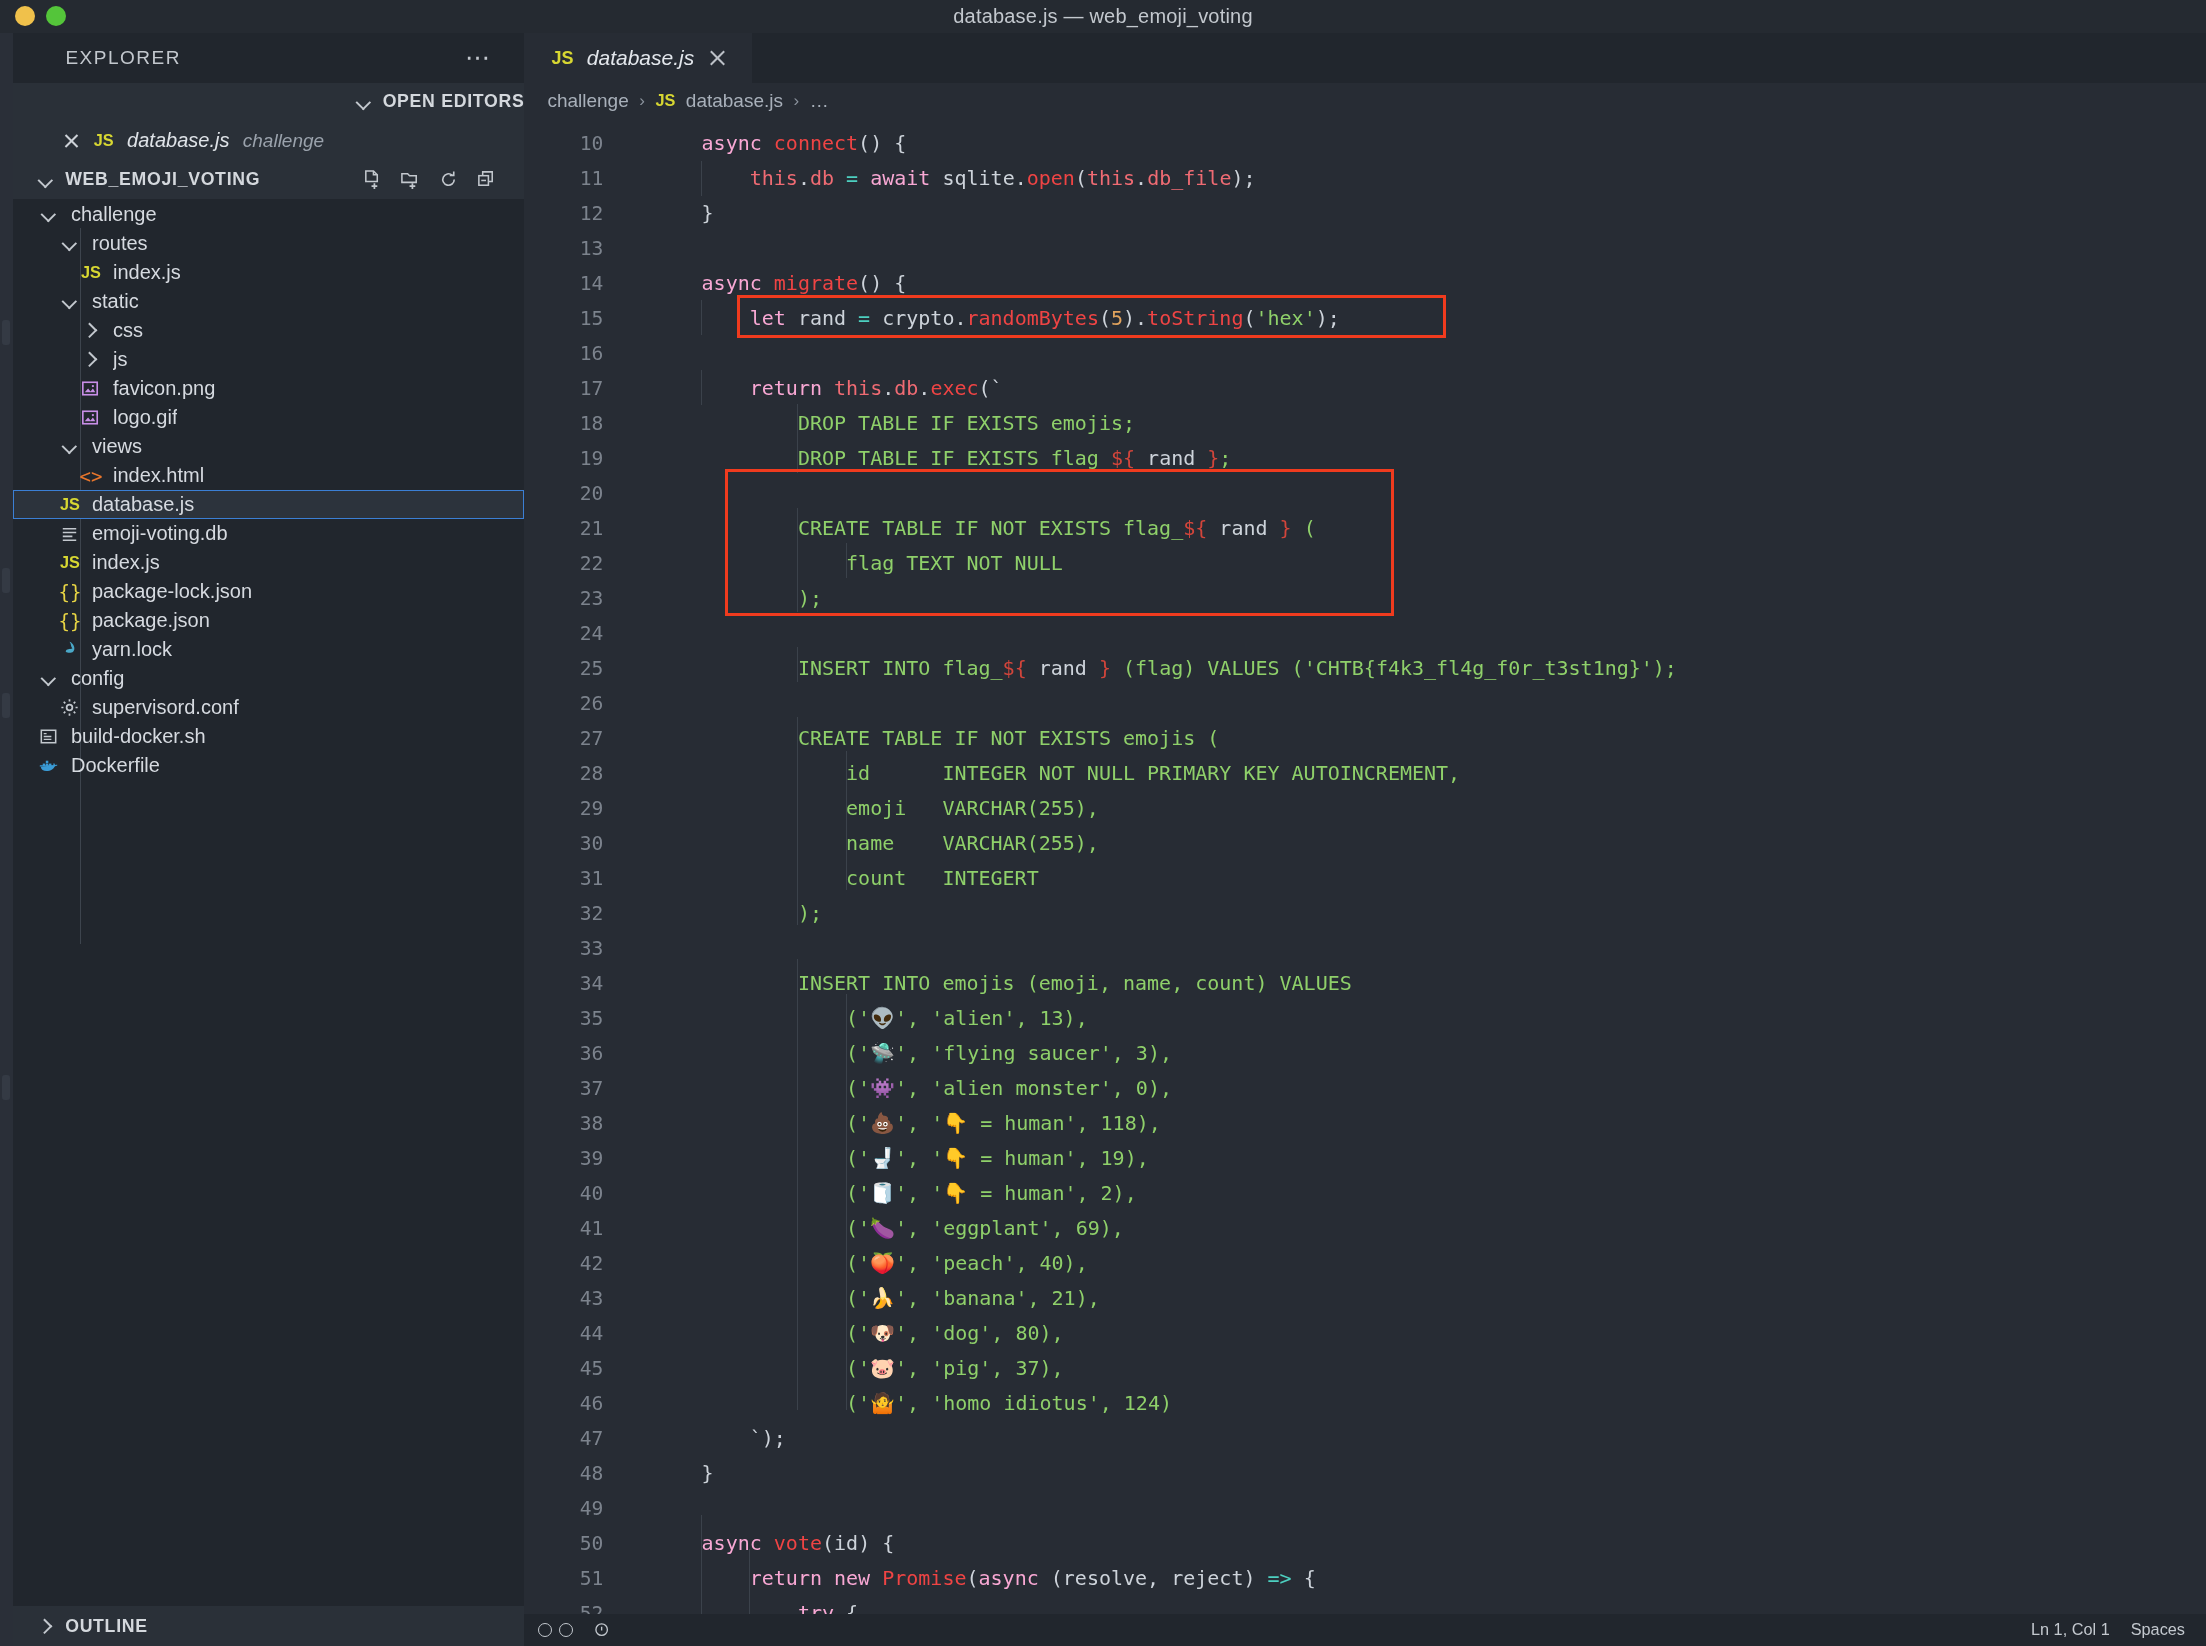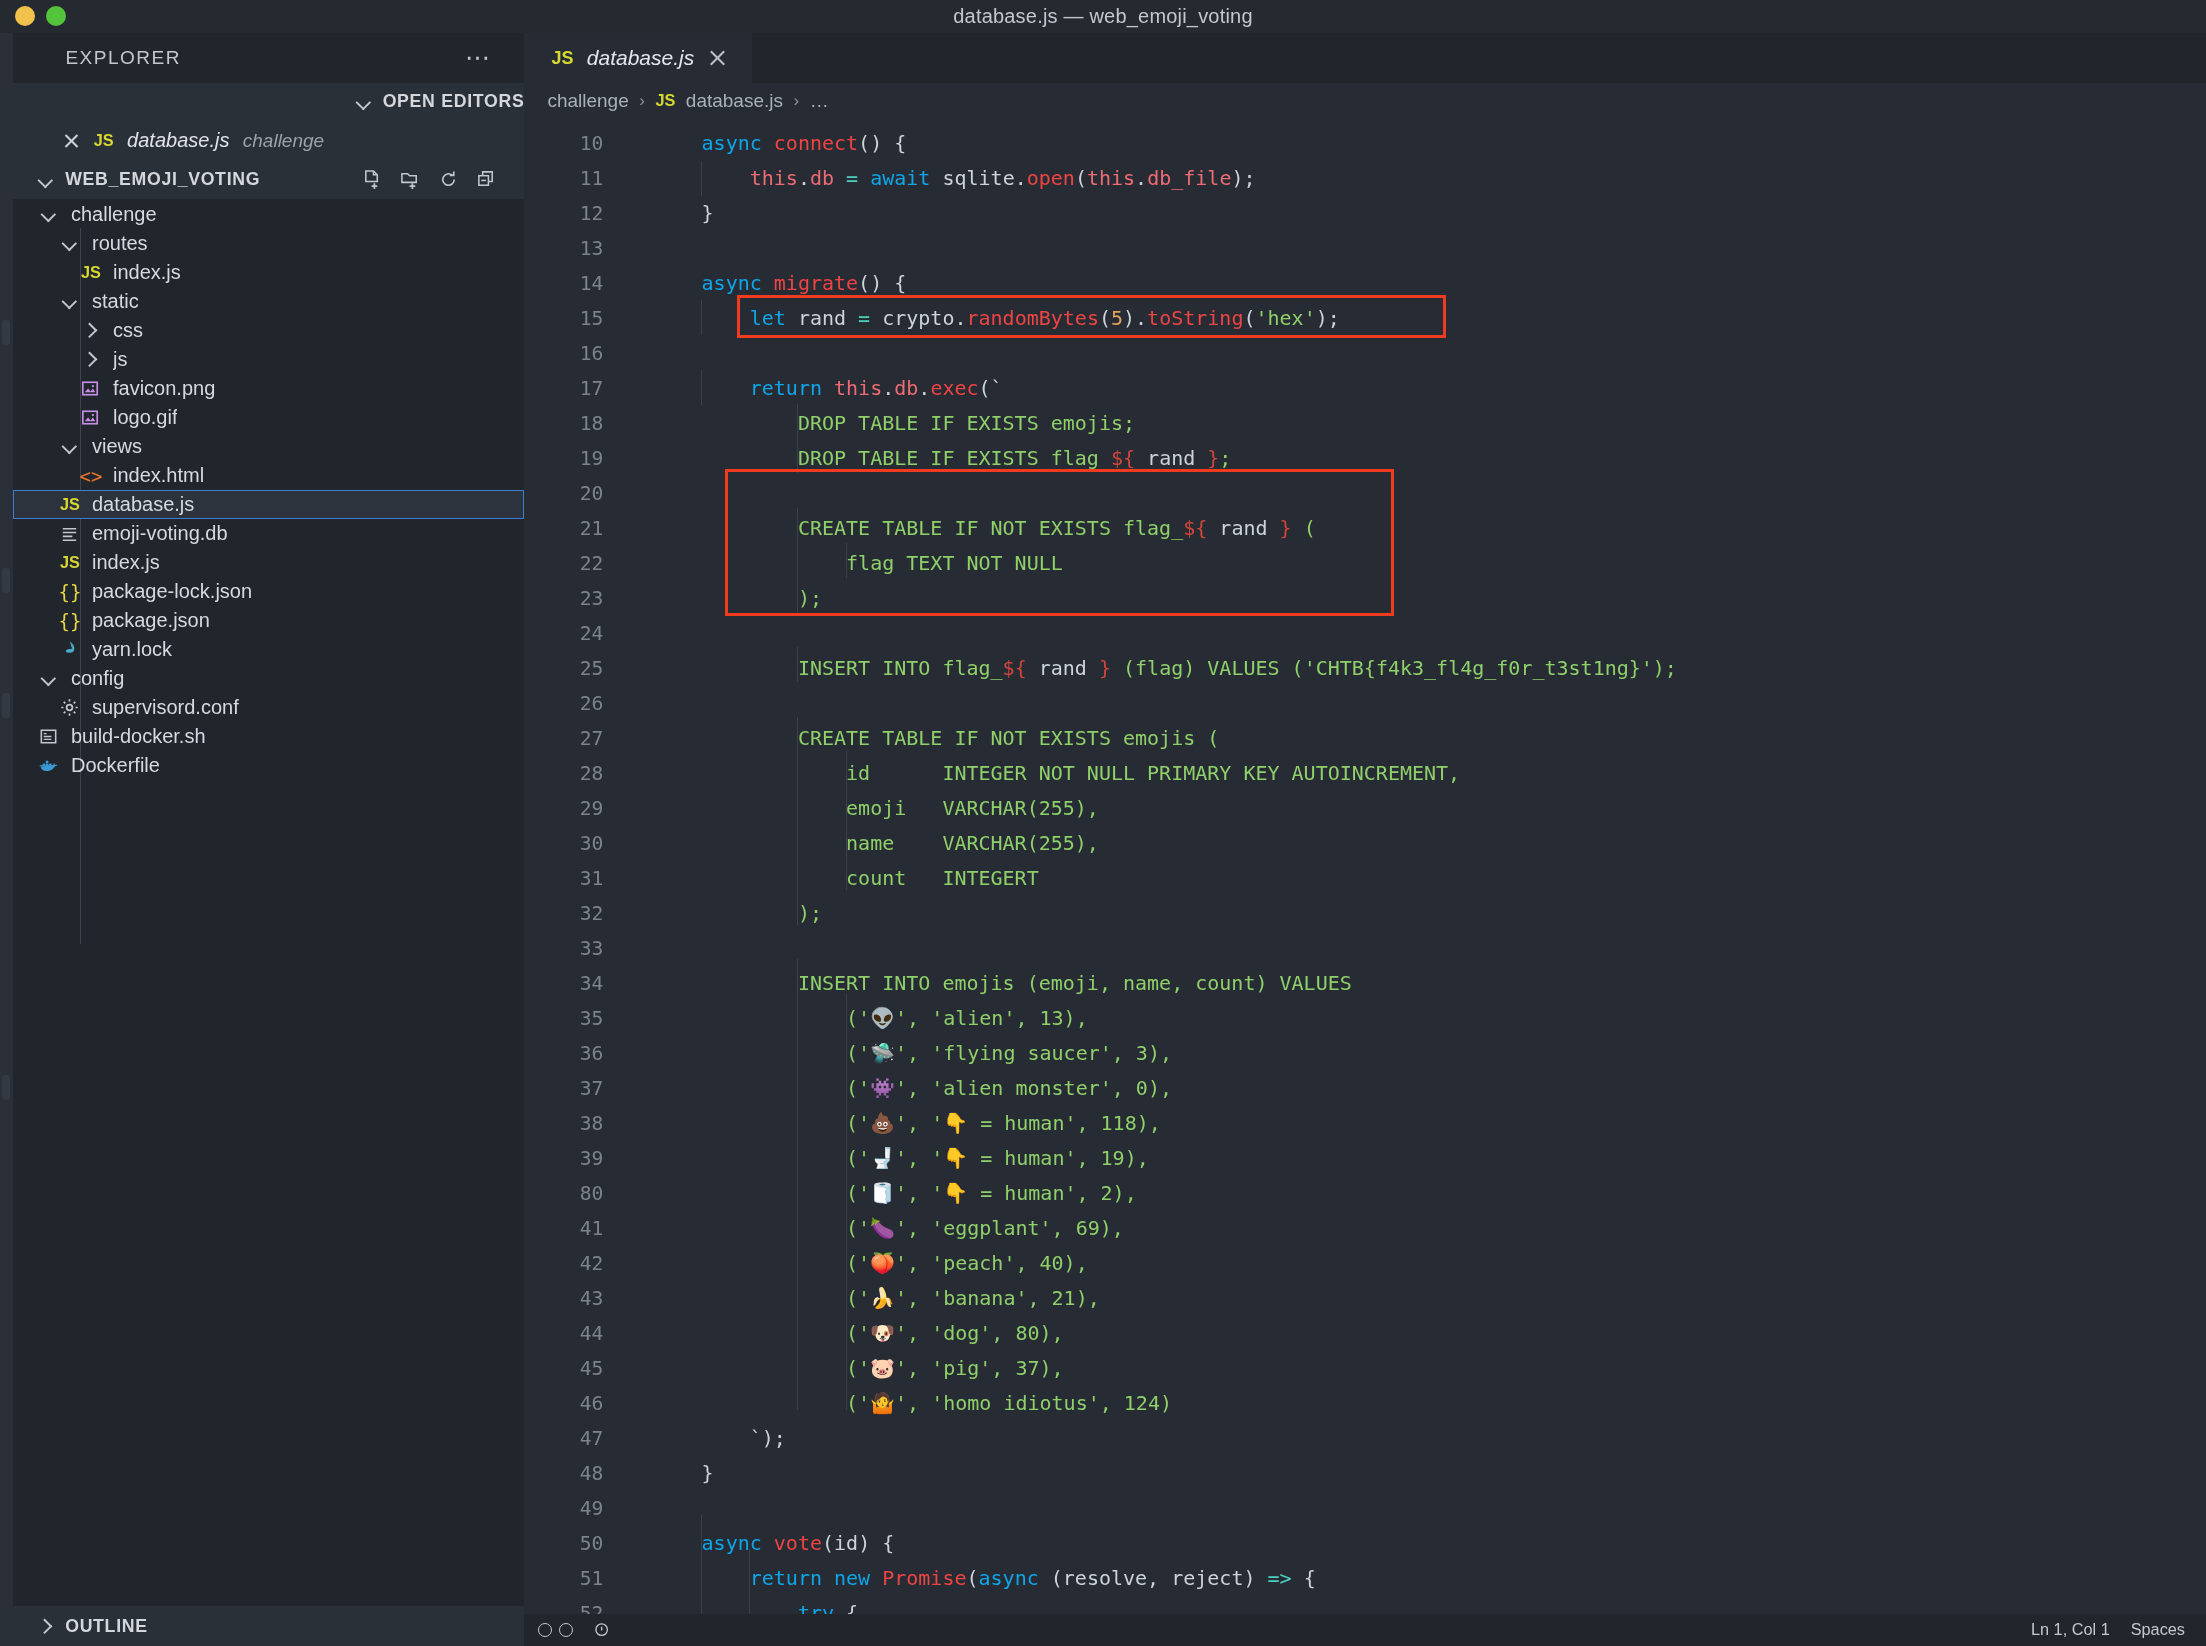--- a/index.html
+++ b/index.html
@@ -120,21 +120,21 @@
   .codelines {
     flex: 1; font-family: "DejaVu Sans Mono", monospace; font-size: 20px;
     line-height: 35px; padding-top: 7.6px; padding-left: 29px; white-space: pre; color: #cdd3da;
     position: relative;
   }
   .ln { height: 35px; }
   
   .iguide { position: absolute; width: 1px; background: #3b424b; }
 
   
-  .kw   { color: #0ea5e9; }       
+  .kw   { color: #f9a8d4; }       
   .fn   { color: #ef4444; }       
   .this { color: #ef6b73; }       
   .op   { color: #4dd0c0; }       
   .pl   { color: #cdd3da; }       
   .str  { color: #8fd06a; }       
   .tmpl { color: #d2453b; }       
   .num  { color: #e0a35e; }
   .var  { color: #cdd3da; }
 
   
@@ -429,21 +429,21 @@
             <div class="ln">30</div>
             <div class="ln">31</div>
             <div class="ln">32</div>
             <div class="ln">33</div>
             <div class="ln">34</div>
             <div class="ln">35</div>
             <div class="ln">36</div>
             <div class="ln">37</div>
             <div class="ln">38</div>
             <div class="ln">39</div>
-            <div class="ln">80</div>
+            <div class="ln">40</div>
             <div class="ln">41</div>
             <div class="ln">42</div>
             <div class="ln">43</div>
             <div class="ln">44</div>
             <div class="ln">45</div>
             <div class="ln">46</div>
             <div class="ln">47</div>
             <div class="ln">48</div>
             <div class="ln">49</div>
             <div class="ln">50</div>

